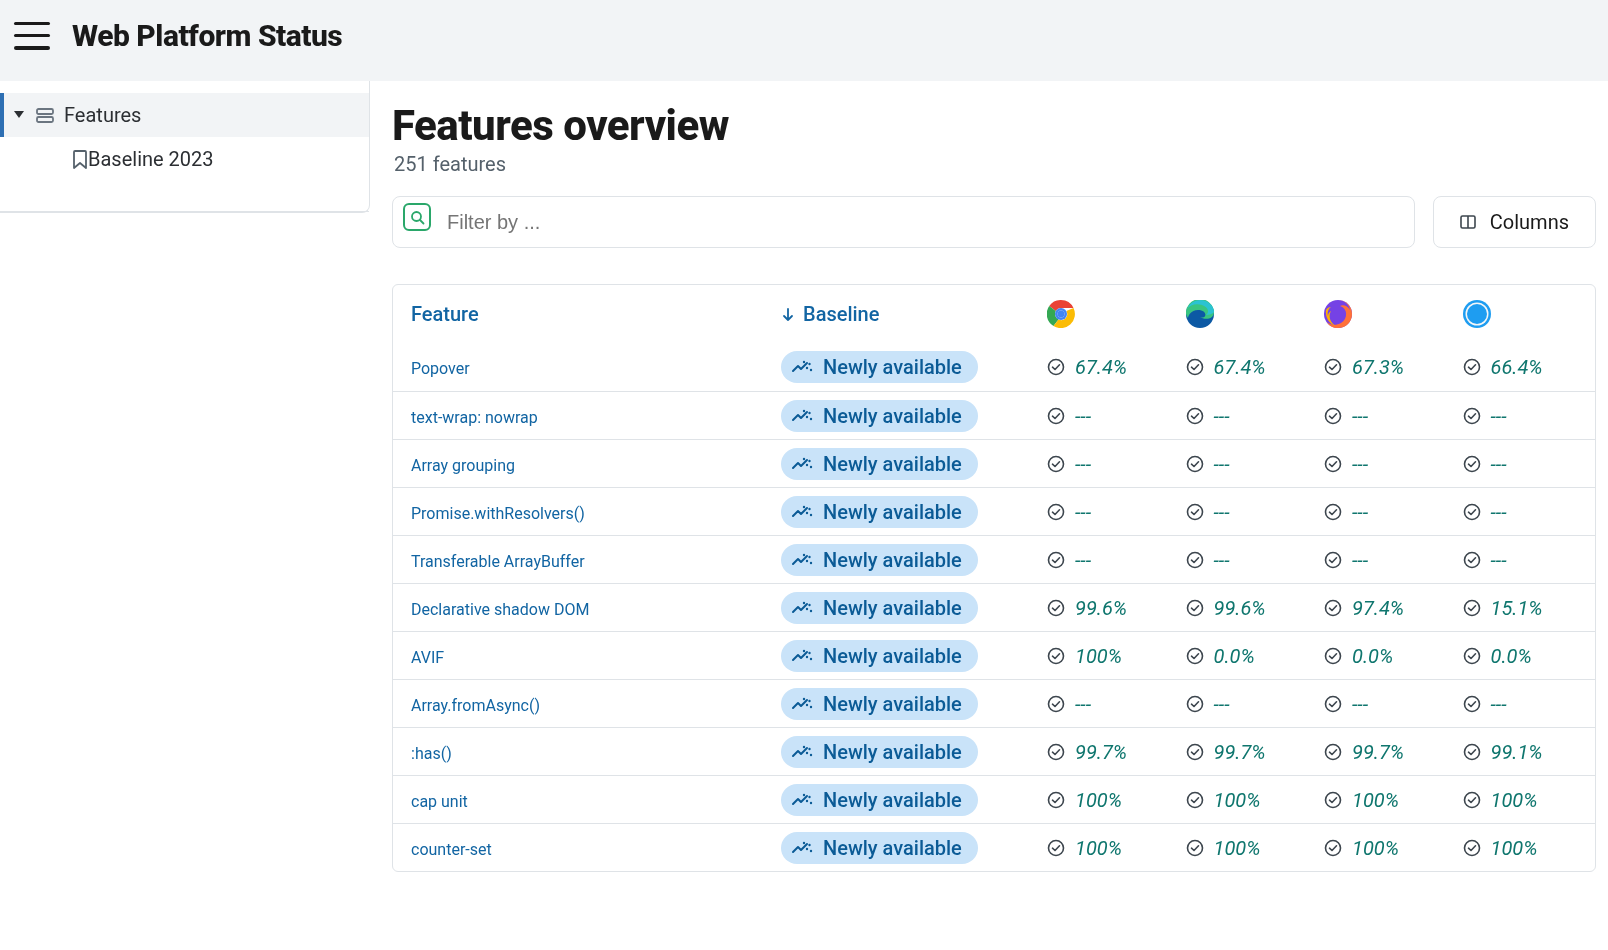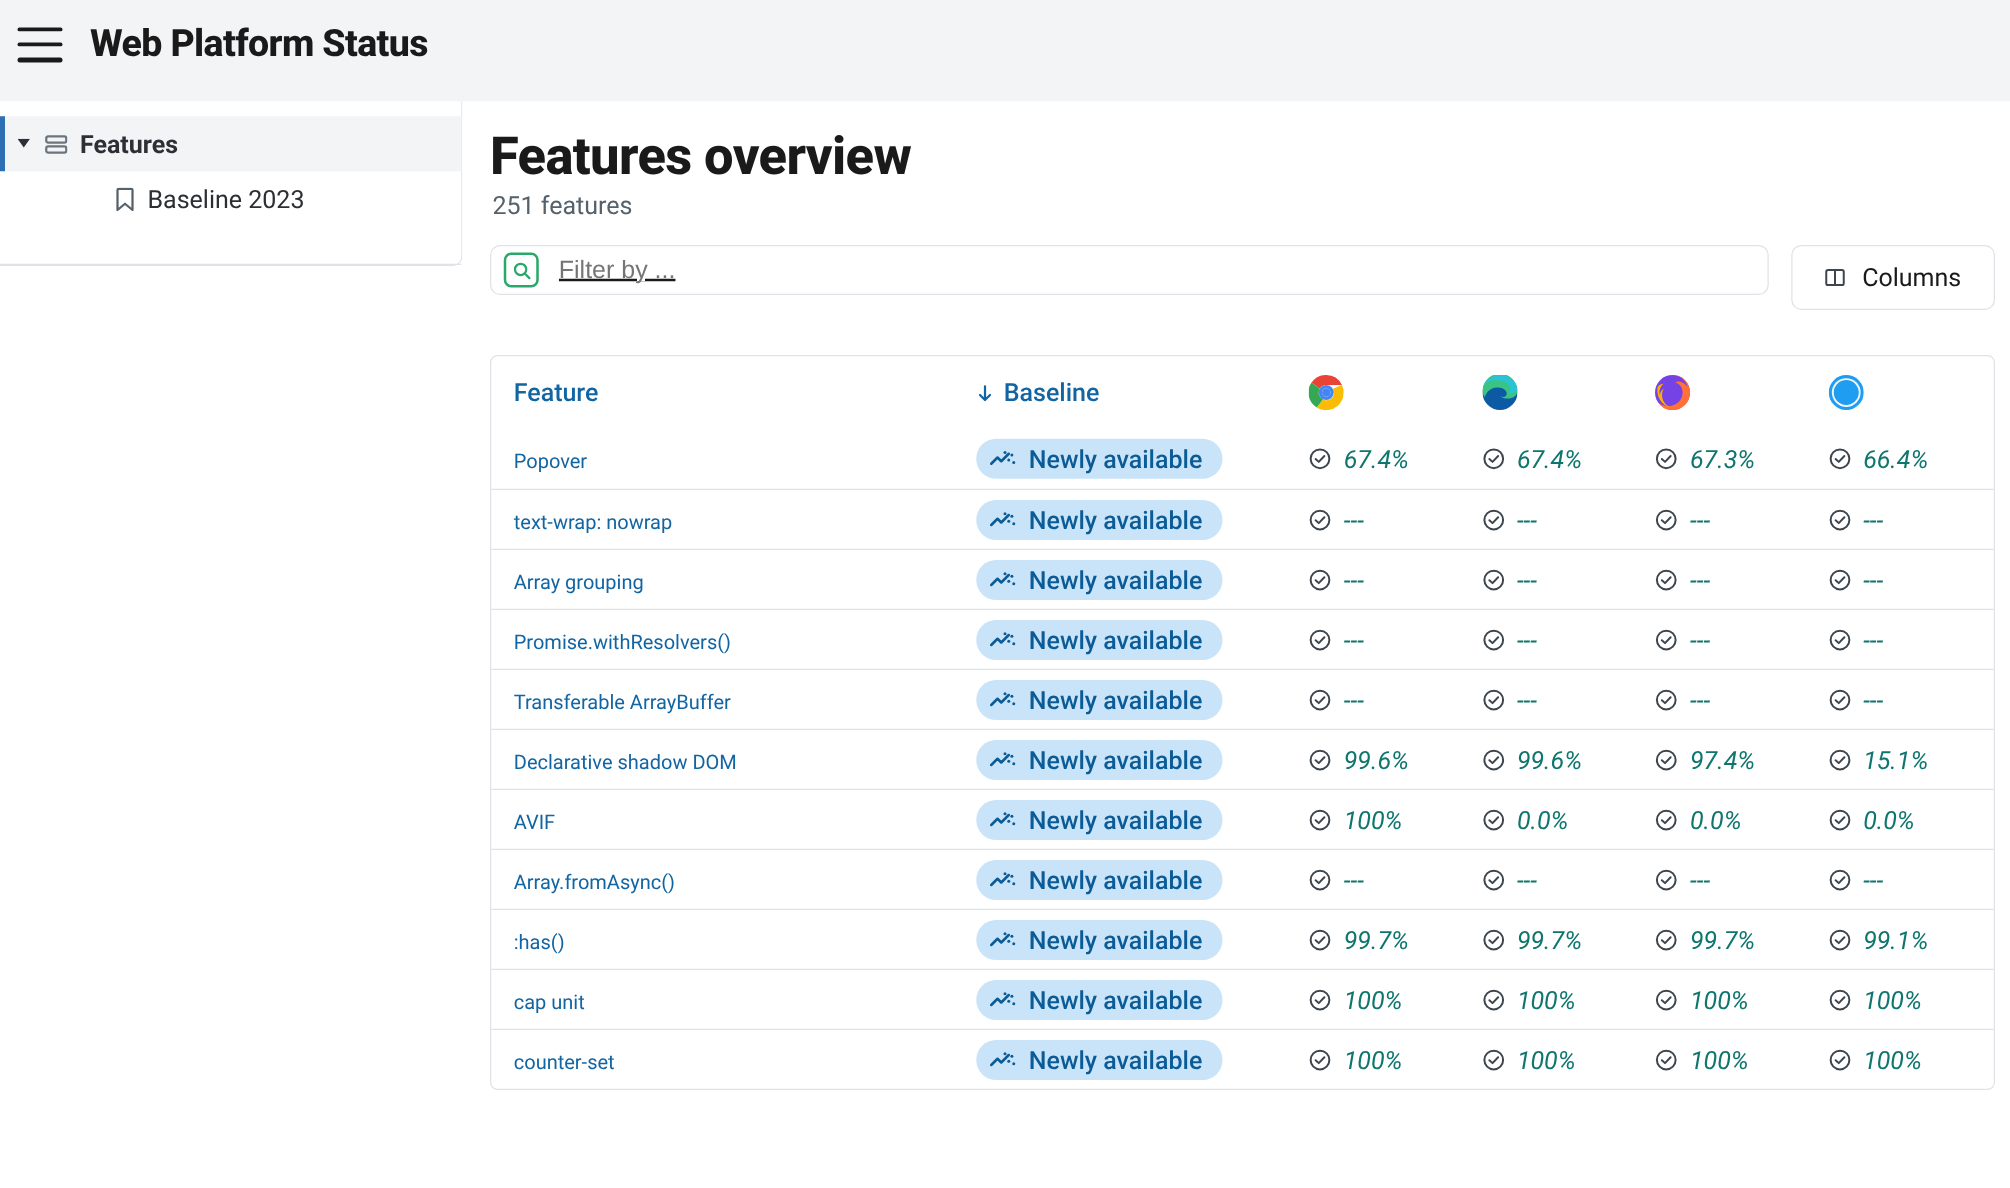--- a/index.html
+++ b/index.html
@@ -67,29 +67,27 @@
     gap: 10px;
     padding: 10px 18px 10px 14px;
     font-size: 20px;
     color: #2c2f33;
     cursor: pointer;
   }
   .side-item.active {
     background: var(--sidebar-active);
     border-left: 4px solid #2e6fb3;
     padding-left: 10px;
-    font-weight: bold;
   }
   .side-sub {
-    display: flex; align-items: center; gap: 10px;
+    display: flex; align-items: center; 
     padding: 10px 18px 10px 72px;
     font-size: 20px;
     color: #2c2f33;
     cursor: pointer;
-    margin-left: 20px;
   }
   .side-divider { border-top: 1px solid var(--border); margin: 12px 0 0 0; }
   .side-footer {
     display: flex; align-items: center; gap: 12px;
     padding: 28px 18px 30px 48px;
     font-size: 20px;
     color: #2c2f33;
   }
 
   
@@ -109,28 +107,26 @@
     margin: 2px 0 20px 2px;
   }
   .controls {
     display: flex;
     gap: 18px;
     align-items: stretch;
   }
   .filter-wrap {
     flex: 1;
     display: flex;
-    align-items: center;
     gap: 14px;
     border: 1px solid var(--border);
     border-radius: 8px;
     padding: 6px 10px;
-    height: 40px;
+    height: 52px;
     background: #fff;
-    text-decoration: underline;
   }
   .filter-icon {
     width: 28px; height: 28px;
     border: 2px solid #2aa76a;
     border-radius: 6px;
     display: flex; align-items: center; justify-content: center;
     color: #2aa76a;
     font-size: 16px;
   }
   .filter-input {

